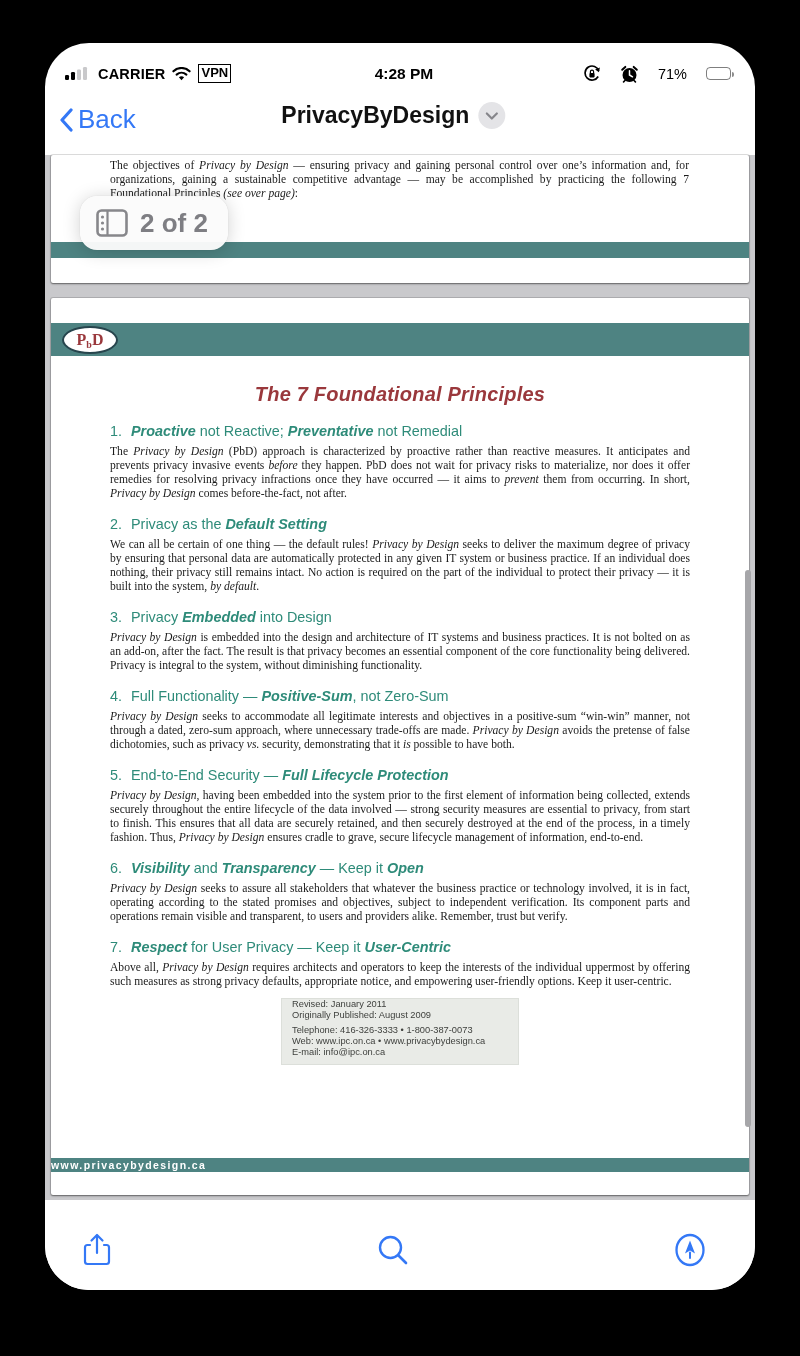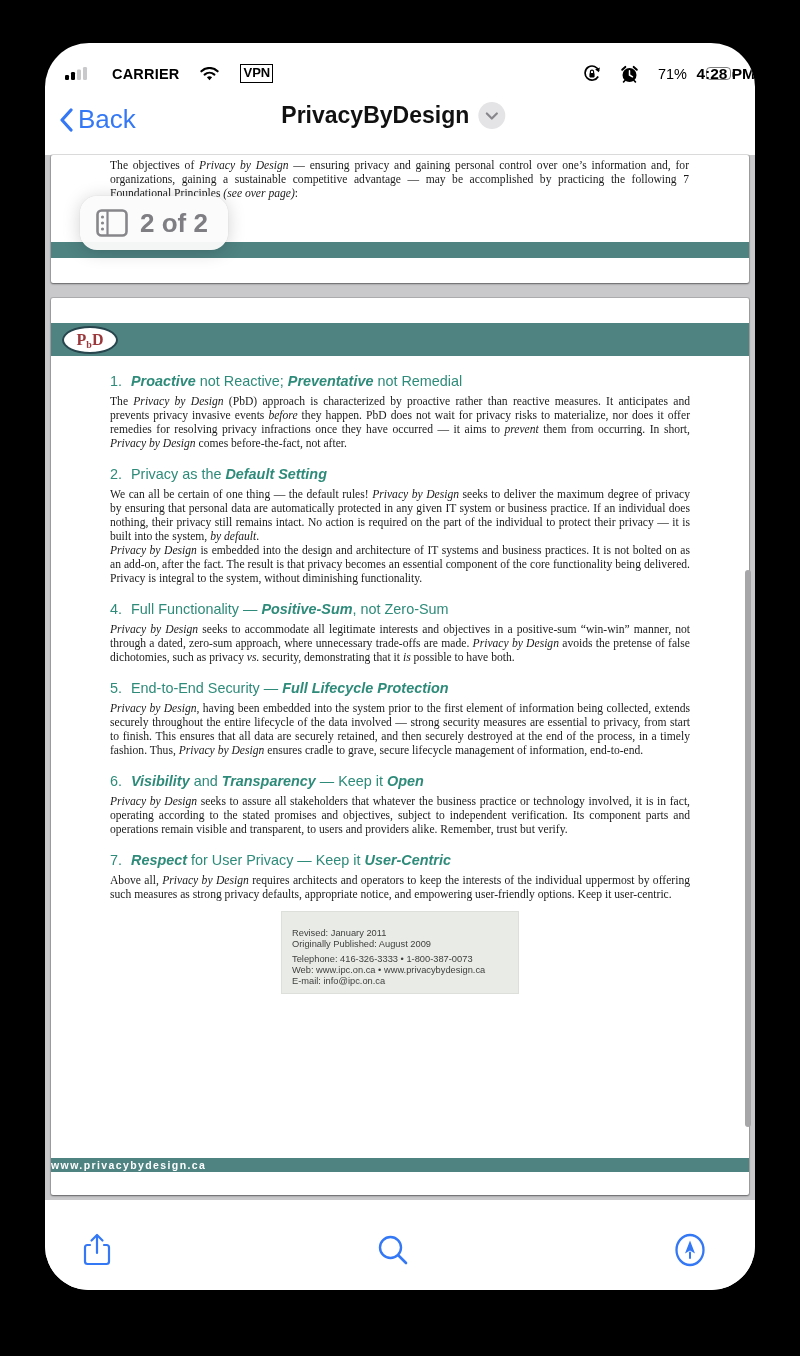--- a/index.html
+++ b/index.html
@@ -4,25 +4,25 @@
 <style>
   * { box-sizing: border-box; margin: 0; padding: 0; }
   html,body { width:800px; height:1356px; background:#000; font-family:"Liberation Sans",sans-serif; }
   .phone { position:absolute; inset:0; background:#000; }
   .screen { position:absolute; left:45px; top:43px; width:710px; height:1247px;
             background:#fff; border-radius:44px; overflow:hidden; }
 
   
   .statusbar { position:absolute; top:0; left:0; right:0; height:47px;
                display:flex; align-items:center; padding:14px 24px 0 20px; color:#000; }
-  .sb-left { display:flex; align-items:center; gap:21px; }
+  .sb-left { display:flex; align-items:center; gap:7px; }
   .sb-carrier { font-weight:bold; font-size:14.5px; letter-spacing:.2px; }
   .vpn-badge { border:1.8px solid #000; border-radius:0; font-weight:bold; font-size:13px;
                padding:0px 2px 1px; line-height:16px; }
-  .sb-time { position:absolute; left:8px; right:0; text-align:right; font-weight:bold; font-size:15.5px; }
+  .sb-time { position:absolute; left:8px; right:0; text-align:center; font-weight:bold; font-size:15.5px; }
   .sb-right { margin-left:auto; display:flex; align-items:center; gap:19px; z-index:2; }
   .sb-pct { font-size:14.5px; }
   .battery { position:relative; width:25px; height:13px; border:1px solid rgba(0,0,0,.5);
              border-radius:4px; padding:1.5px; }
   .battery-fill { width:70%; height:100%; background:#000; border-radius:2px; }
   .battery-nub { position:absolute; right:-4px; top:4px; width:2.5px; height:5px;
                  background:rgba(0,0,0,.45); border-radius:0 2px 2px 0; }
 
   
   .navbar { position:absolute; top:47px; left:0; right:0; height:65px; background:#fff; }
@@ -57,21 +57,21 @@
                font-size:20px; color:var(--maroon); letter-spacing:.2px; }
   .principles { padding:2px 59px 0; }
   .p-head { margin:15px 0 6px; font-size:14.4px; font-weight:normal; color:var(--head-teal); }
   .p-head .p-num { margin-right:9px; }
   .p-head .em, .doc-em { font-weight:bold; font-style:italic; }
   .p-body { margin:0; }
   .it { font-style:italic; }
   .em { font-weight:bold; font-style:italic; }
 
   .info-box { width:238px; margin:9px auto 0; background:#e9ebe7; border:1px solid #dcdfda;
-              padding:16px 10px 6px; font-size:9.3px; line-height:11px; color:#40423f; }
+              padding:0 10px 6px; font-size:9.3px; line-height:11px; color:#40423f; }
   .info-box .grp { margin-bottom:4px; }
   .info-box .org { font-weight:bold; color:#1f201e; font-size:9.6px; }
   .p2-footbar { position:absolute; left:0; right:0; bottom:23px; height:14px;
                 display:flex; align-items:center; justify-content:flex-start; }
   .p2-footbar span { color:#fff; font-weight:bold; font-size:10.5px; letter-spacing:1.4px; }
 
   .scroll-indicator { position:absolute; right:4px; top:415px; width:6px; height:557px;
                       background:#a6a6a9; border-radius:3px; }
 
   .page-pill { position:absolute; left:35px; top:41px; height:54px; padding:0 20px 0 16px;
@@ -155,33 +155,35 @@
       </div>
 
       <div class="page-gap"></div>
 
       <div class="page page2">
         <div class="p2-headbar teal">
           <div class="logo-oval">
             <span>P<span class="sub">b</span>D</span>
           </div>
         </div>
+        <h2 class="doc-title">The 7 Foundational Principles</h2>
 
         <div class="principles" id="principles">
   <section class="principle">
     <h3 class="p-head"><span class="p-num">1.</span><span class="p-title"><span class="em">Proactive</span><span> not Reactive; </span><span class="em">Preventative</span><span> not Remedial</span></span></h3>
     <p class="p-body serif-body"><span>The </span><span class="it">Privacy by Design</span><span> (PbD) approach is characterized by proactive rather than reactive measures. It anticipates and prevents privacy invasive events </span><span class="it">before</span><span> they happen. PbD does not wait for privacy risks to materialize, nor does it offer remedies for resolving privacy infractions once they have occurred — it aims to </span><span class="it">prevent</span><span> them from occurring. In short, </span><span class="it">Privacy by Design</span><span> comes before-the-fact, not after.</span></p>
   </section>
 
   <section class="principle">
     <h3 class="p-head"><span class="p-num">2.</span><span class="p-title"><span>Privacy as the </span><span class="em">Default Setting</span></span></h3>
     <p class="p-body serif-body"><span>We can all be certain of one thing — the default rules! </span><span class="it">Privacy by Design</span><span> seeks to deliver the maximum degree of privacy by ensuring that personal data are automatically protected in any given IT system or business practice. If an individual does nothing, their privacy still remains intact. No action is required on the part of the individual to protect their privacy — it is built into the system, </span><span class="it">by default</span><span>.</span></p>
   </section>
 
   <section class="principle">
+    <h3 class="p-head"><span class="p-num">3.</span><span class="p-title"><span>Privacy </span><span class="em">Embedded</span><span> into Design</span></span></h3>
     <p class="p-body serif-body"><span class="it">Privacy by Design</span><span> is embedded into the design and architecture of IT systems and business practices.  It is not bolted on as an add-on, after the fact. The result is that privacy becomes an essential component of the core functionality being delivered.  Privacy is integral to the system, without diminishing functionality.</span></p>
   </section>
 
   <section class="principle">
     <h3 class="p-head"><span class="p-num">4.</span><span class="p-title"><span>Full Functionality — </span><span class="em">Positive-Sum</span><span>, not Zero-Sum</span></span></h3>
     <p class="p-body serif-body"><span class="it">Privacy by Design</span><span> seeks to accommodate all legitimate interests and objectives in a positive-sum “win-win” manner, not through a dated, zero-sum approach, where unnecessary trade-offs are made. </span><span class="it">Privacy by Design</span><span> avoids the pretense of false dichotomies, such as privacy </span><span class="it">vs.</span><span> security, demonstrating that it </span><span class="it">is</span><span> possible to have both.</span></p>
   </section>
 
   <section class="principle">
     <h3 class="p-head"><span class="p-num">5.</span><span class="p-title"><span>End-to-End Security — </span><span class="em">Full Lifecycle Protection</span></span></h3>

